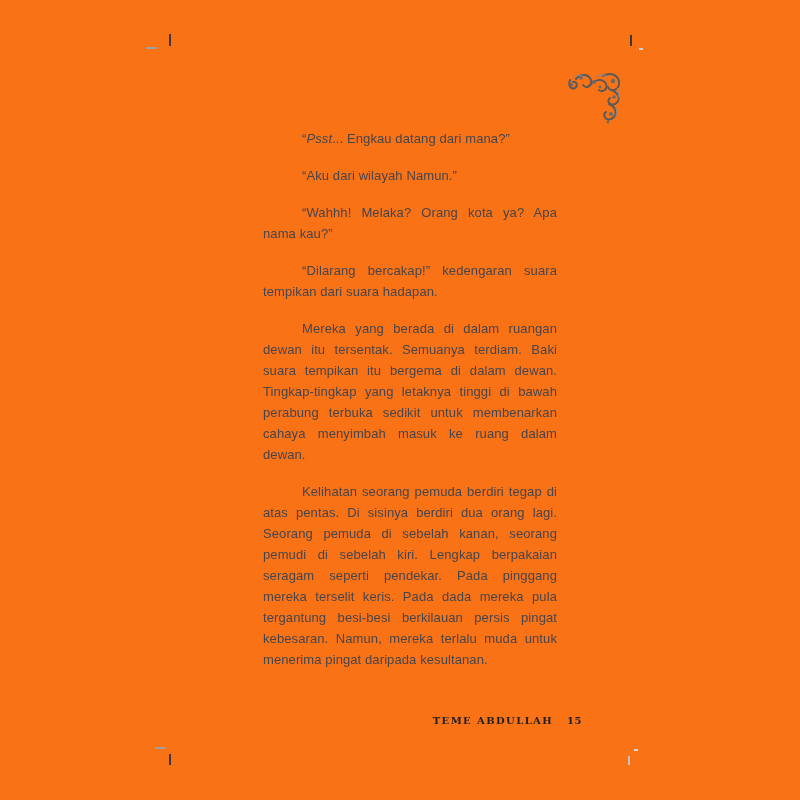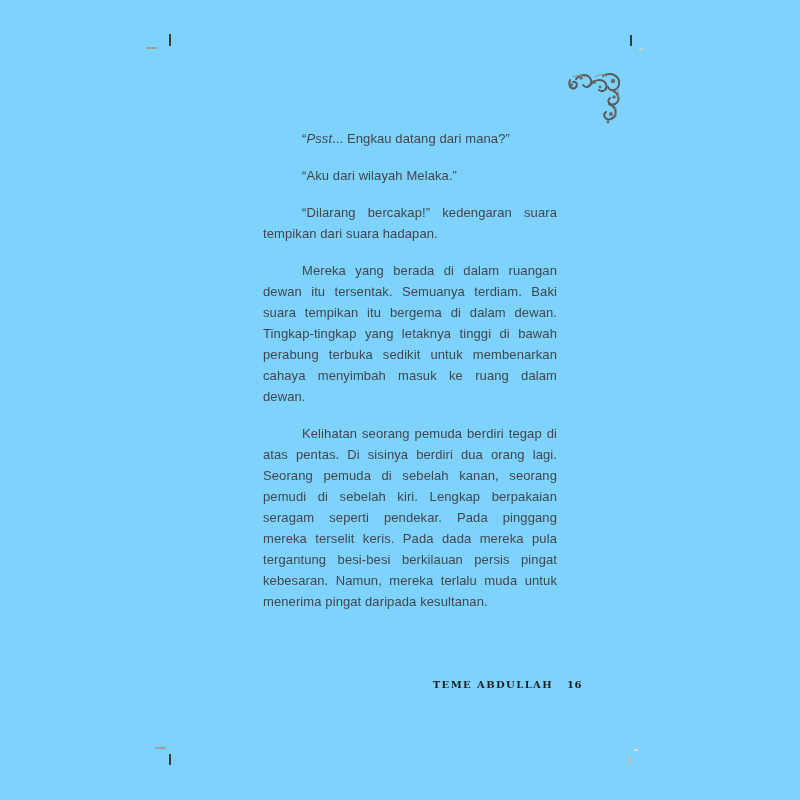--- a/index.html
+++ b/index.html
@@ -3,41 +3,41 @@
 <meta charset="utf-8">
 <style>
   html, body { margin: 0; padding: 0; }
   body {
     width: 800px; height: 800px;
     background: #ffffff;
     position: relative;
     overflow: hidden;
     font-family: "Liberation Sans", sans-serif;
   }
-  .book-page { position: absolute; inset: 0; background: #7dd3fc; }
+  .book-page { position: absolute; inset: 0; background: #f97316; }
 
   
   .text-col {
     position: absolute;
     left: 263px; top: 128px; width: 294px;
     font-size: 13px; line-height: 21px;
     color: #45454c;
     text-align: justify;
     letter-spacing: 0.1px;
   }
   .text-col p { margin: 0 0 16px 0; text-indent: 39px; }
   .text-col p:last-child { margin-bottom: 0; }
   .text-col em { font-style: italic; }
 
   
   .ornament { position: absolute; left: 567px; top: 70px; width: 58px; height: 54px; }
 
   
   .footer {
-    position: absolute; top: 679px; left: 360px; width: 222px;
+    position: absolute; top: 715px; left: 360px; width: 222px;
     display: flex; justify-content: flex-end; align-items: flex-start; gap: 14px;
     font-family: "DejaVu Serif", serif;
     font-weight: 700; font-size: 10px; letter-spacing: 1.4px;
     color: #1f1f23;
     white-space: nowrap;
   }
   .footer .page-num { letter-spacing: 0.5px; }
 
   
   .crop { position: absolute; }
@@ -88,24 +88,25 @@
         <path d="M6 7 C10 5, 14 5, 18 7"></path>
         <path d="M28 7 C32 4, 37 4, 40 7"></path>
         <path d="M50 18 C52 22, 52 26, 50 30"></path>
         <path d="M48 36 C50 40, 50 44, 48 48"></path>
       </g>
     </svg>
   </div>
 
   <div class="text-col">
     <p><span>“</span><em>Psst</em><span>... Engkau datang dari mana?”</span></p>
-    <p>“Aku dari wilayah Melaka.”</p>
+    <p>“Aku dari wilayah Namun.”</p>
+    <p>“Wahhh! Melaka? Orang kota ya? Apa nama kau?”</p>
     <p>“Dilarang bercakap!” kedengaran suara tempikan dari suara hadapan.</p>
     <p>Mereka yang berada di dalam ruangan dewan itu tersentak. Semuanya terdiam. Baki suara tempikan itu bergema di dalam dewan. Tingkap-tingkap yang letaknya tinggi di bawah perabung terbuka sedikit untuk membenarkan cahaya menyimbah masuk ke ruang dalam dewan.</p>
     <p>Kelihatan seorang pemuda berdiri tegap di atas pentas. Di sisinya berdiri dua orang lagi. Seorang pemuda di sebelah kanan, seorang pemudi di sebelah kiri. Lengkap berpakaian seragam seperti pendekar. Pada pinggang mereka terselit keris. Pada dada mereka pula tergantung besi-besi berkilauan persis pingat kebesaran. Namun, mereka terlalu muda untuk menerima pingat daripada kesultanan.</p>
   </div>
 
   <div class="footer">
     <span class="author">TEME ABDULLAH</span>
-    <span class="page-num">16</span>
+    <span class="page-num">15</span>
   </div>
 
 </div>
 
 </body></html>

